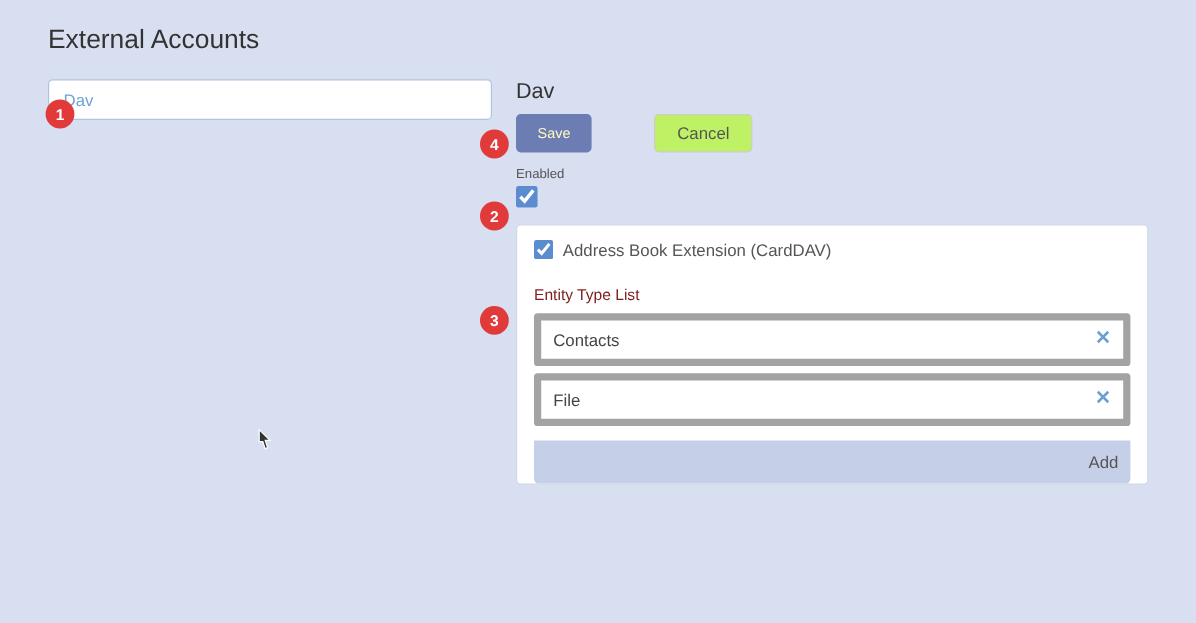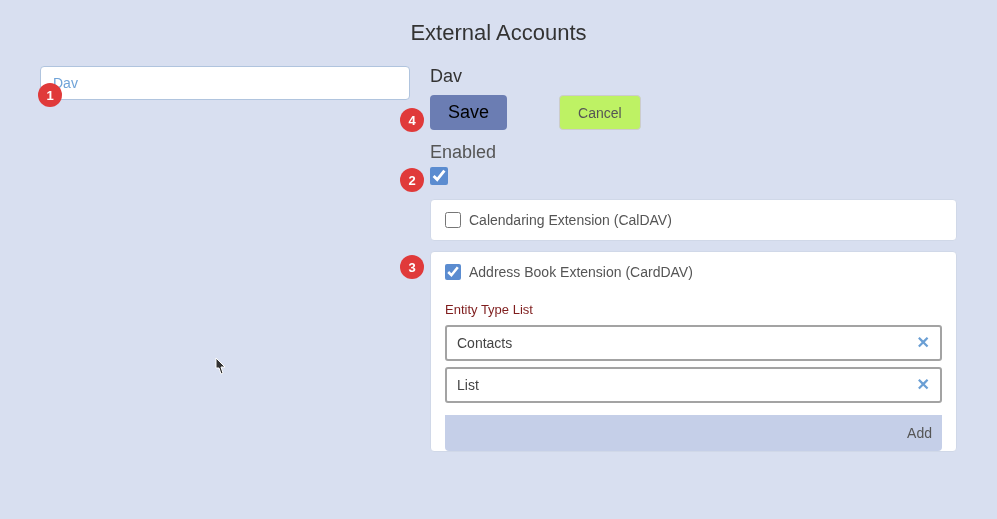--- a/index.html
+++ b/index.html
@@ -17,21 +17,20 @@
       padding: 20px 40px;
       width: 100%;
       height: 100%;
     }
 
     .page-title {
       font-size: 22px;
       font-weight: 500;
       color: #333;
       margin-bottom: 20px;
-      text-align: center;
     }
 
     .main-content {
       display: flex;
       gap: 20px;
       align-items: flex-start;
     }
 
     .left-panel {
       flex: 0 0 370px;
@@ -61,25 +60,25 @@
     }
 
     .button-row {
       display: flex;
       gap: 8px;
       margin-bottom: 12px;
     }
 
     .btn-save {
       background-color: #6b7db3;
-      color: #000000;
+      color: #fef9c3;
       border: none;
       padding: 7px 18px;
       border-radius: 4px;
-      font-size: 18px;
+      font-size: 12px;
       cursor: pointer;
     }
 
     .btn-cancel {
       background-color: #bef264;
       color: #555;
       border: 1.5px solid #ccc;
       padding: 7px 18px;
       border-radius: 4px;
       font-size: 14px;
@@ -87,21 +86,21 @@
       margin-left: 44px;
     }
 
     .enabled-section {
       display: flex;
       flex-direction: column;
       margin-bottom: 14px;
     }
 
     .enabled-label {
-      font-size: 18px;
+      font-size: 11px;
       color: #555;
       margin-bottom: 4px;
     }
 
     .enabled-checkbox {
       width: 18px;
       height: 18px;
       accent-color: #5b8cd0;
       cursor: pointer;
     }
@@ -145,21 +144,21 @@
       font-size: 13px;
       color: #7f1d1d;
       margin-bottom: 8px;
     }
 
     .entity-row {
       display: flex;
       align-items: center;
       justify-content: space-between;
       padding: 8px 10px;
-      border: 2px solid #a3a3a3;
+      border: 6px solid #a3a3a3;
       border-radius: 3px;
       margin-bottom: 6px;
       background: white;
     }
 
     .entity-name {
       font-size: 14px;
       color: #444;
     }
 
@@ -239,43 +238,37 @@
       <div class="button-row">
         <button class="btn-save">Save</button>
         <button class="btn-cancel">Cancel</button>
       </div>
 
       <div class="enabled-section">
         <span class="enabled-label">Enabled</span>
         <input type="checkbox" class="enabled-checkbox" checked="" style="">
       </div>
 
-      <div class="extension-item">
-        <div class="extension-row">
-          <input type="checkbox" class="ext-checkbox" style="">
-          <span class="ext-label">Calendaring Extension (CalDAV)</span>
-        </div>
-      </div>
 
       <div class="extension-item expanded">
         <div class="extension-row">
           <input type="checkbox" class="ext-checkbox" checked="" style="">
           <span class="ext-label">Address Book Extension (CardDAV)</span>
         </div>
 
         <div class="entity-type-section">
           <div class="entity-type-title">Entity Type List</div>
 
           <div class="entity-row">
             <span class="entity-name">Contacts</span>
             <span class="entity-remove">✕</span>
           </div>
 
           <div class="entity-row">
-            <span class="entity-name">List</span>
+            <span class="entity-name">File</span>
             <span class="entity-remove">✕</span>
           </div>
 
           <button class="add-btn">Add</button>
         </div>
       </div>
 
 
     </div>
   </div>

